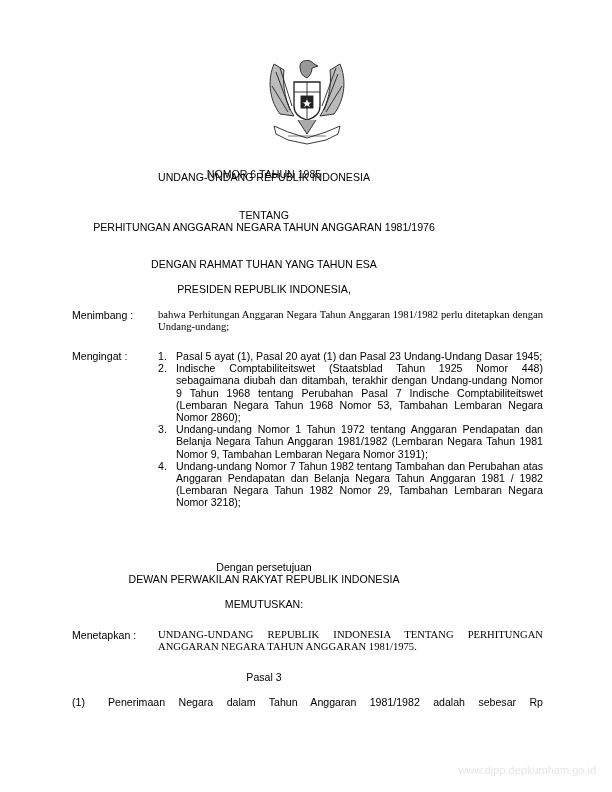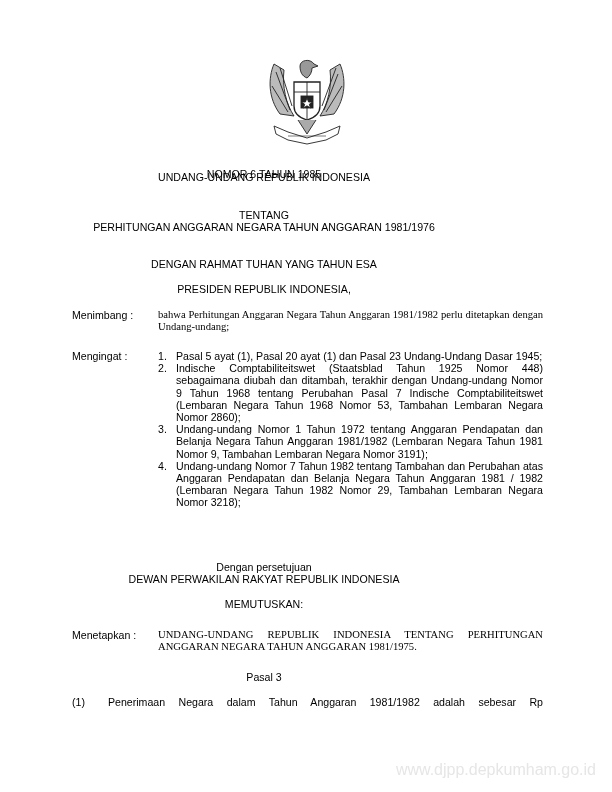--- a/index.html
+++ b/index.html
@@ -9,21 +9,21 @@
     line-height: 12.2px;
   }
   .emblem { position: absolute; left: 264px; top: 56px; width: 86px; height: 92px; }
   .center { position: absolute; left: 0; width: 528px; text-align: center; }
   .label { position: absolute; left: 72px; }
   .body-block { position: absolute; left: 158px; width: 385px; text-align: justify; font-family: Liberation Serif, serif; }
   .list { position: absolute; left: 158px; width: 385px; }
   .li { position: relative; padding-left: 18px; text-align: justify; }
   .li .num { position: absolute; left: 0; top: 0; }
   .watermark {
-    position: absolute; right: 16px; top: 764px; font-size: 16px; color: #e6e6e6;
+    position: absolute; right: 16px; top: 764px; font-size: 11px; color: #e6e6e6;
   }
   .pasal-item { position: absolute; left: 72px; width: 471px; }
   .pasal-item .num { position: absolute; left: 0; }
   .pasal-item .txt { position: absolute; left: 36px; width: 435px; text-align: justify; text-align-last: justify; }
 </style>
 </head>
 <body>
 
 <svg class="emblem" viewBox="0 0 86 92">
   <g fill="none" stroke="#222" stroke-width="0.9">

